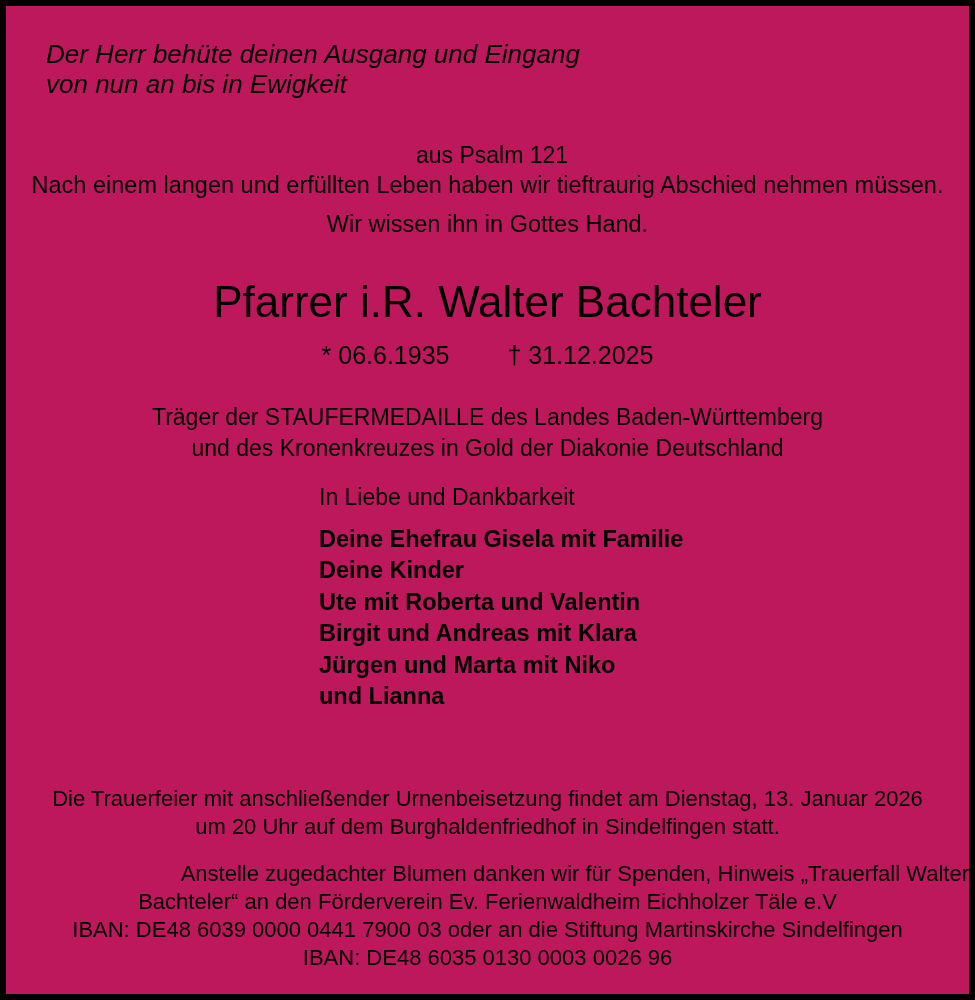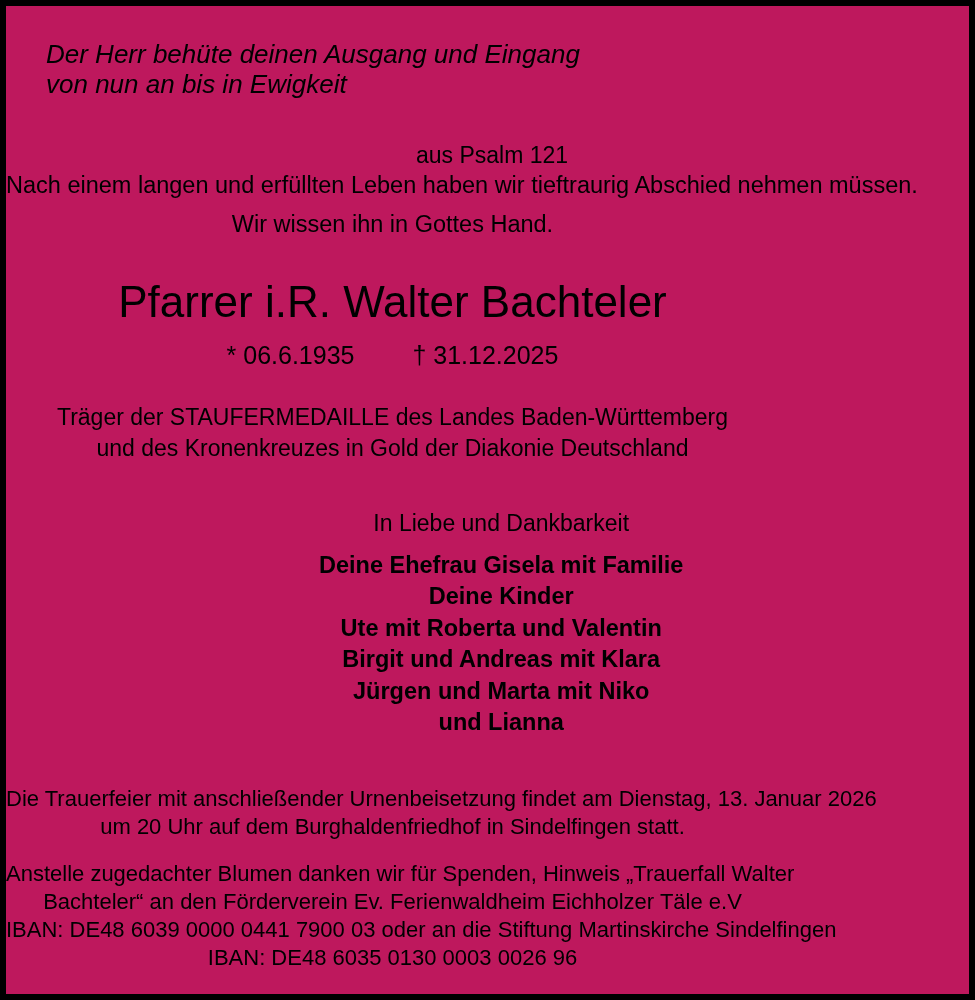--- a/index.html
+++ b/index.html
@@ -9,21 +9,21 @@
       width: 975px; height: 1000px;
       box-sizing: border-box;
       border: 6px solid #000000;
       background: #be185d;
       font-family: Liberation Sans, sans-serif;
       color: #000000;
       padding-left: 16px;
     }
     .abs { position: absolute; white-space: nowrap; }
     .verse { left: 40px; font-style: italic; font-size: 26px; line-height: 30px; }
-    .center { left: 0; width: 773px; text-align: center; }
+    .center { left: 0; width: 963px; text-align: center; }
     .psalm { left: 0; width: 970px; padding-left: 410px; box-sizing: border-box; font-size: 23px; margin-top: 44px; }
     .t23 { font-size: 23px; }
     .name { font-size: 44px; }
     .dates { font-size: 25px; }
     .dates .gap { display: inline-block; width: 58px; }
     .family { left: 313px; font-size: 23px; line-height: 31.5px; }
     .family .bold { font-weight: bold; font-size: 23.5px; }
   </style>
 </head>
 <body>
@@ -39,21 +39,21 @@
 
   <div class="abs center name" style="top:271px;">Pfarrer i.R. Walter Bachteler</div>
 
   <div class="abs center dates" style="top:335px;">
     <span>* 06.6.1935</span><span class="gap"></span><span>† 31.12.2025</span>
   </div>
 
   <div class="abs center t23" style="top:398px;">Träger der STAUFERMEDAILLE des Landes Baden-Württemberg</div>
   <div class="abs center t23" style="top:429px;">und des Kronenkreuzes in Gold der Diakonie Deutschland</div>
 
-  <div class="abs family" style="top:502px;text-align:center;">
+  <div class="abs family" style="top:476px;">
     <div style="margin-bottom:10px;">In Liebe und Dankbarkeit</div>
     <div class="bold">Deine Ehefrau Gisela mit Familie</div>
     <div class="bold">Deine Kinder</div>
     <div class="bold">Ute mit Roberta und Valentin</div>
     <div class="bold">Birgit und Andreas mit Klara</div>
     <div class="bold">Jürgen und Marta mit Niko</div>
     <div class="bold">und Lianna</div>
   </div>
 
   <div class="abs center t23" style="top:780px; font-size:22px;">Die Trauerfeier mit anschließender Urnenbeisetzung findet am Dienstag, 13. Januar 2026</div>

